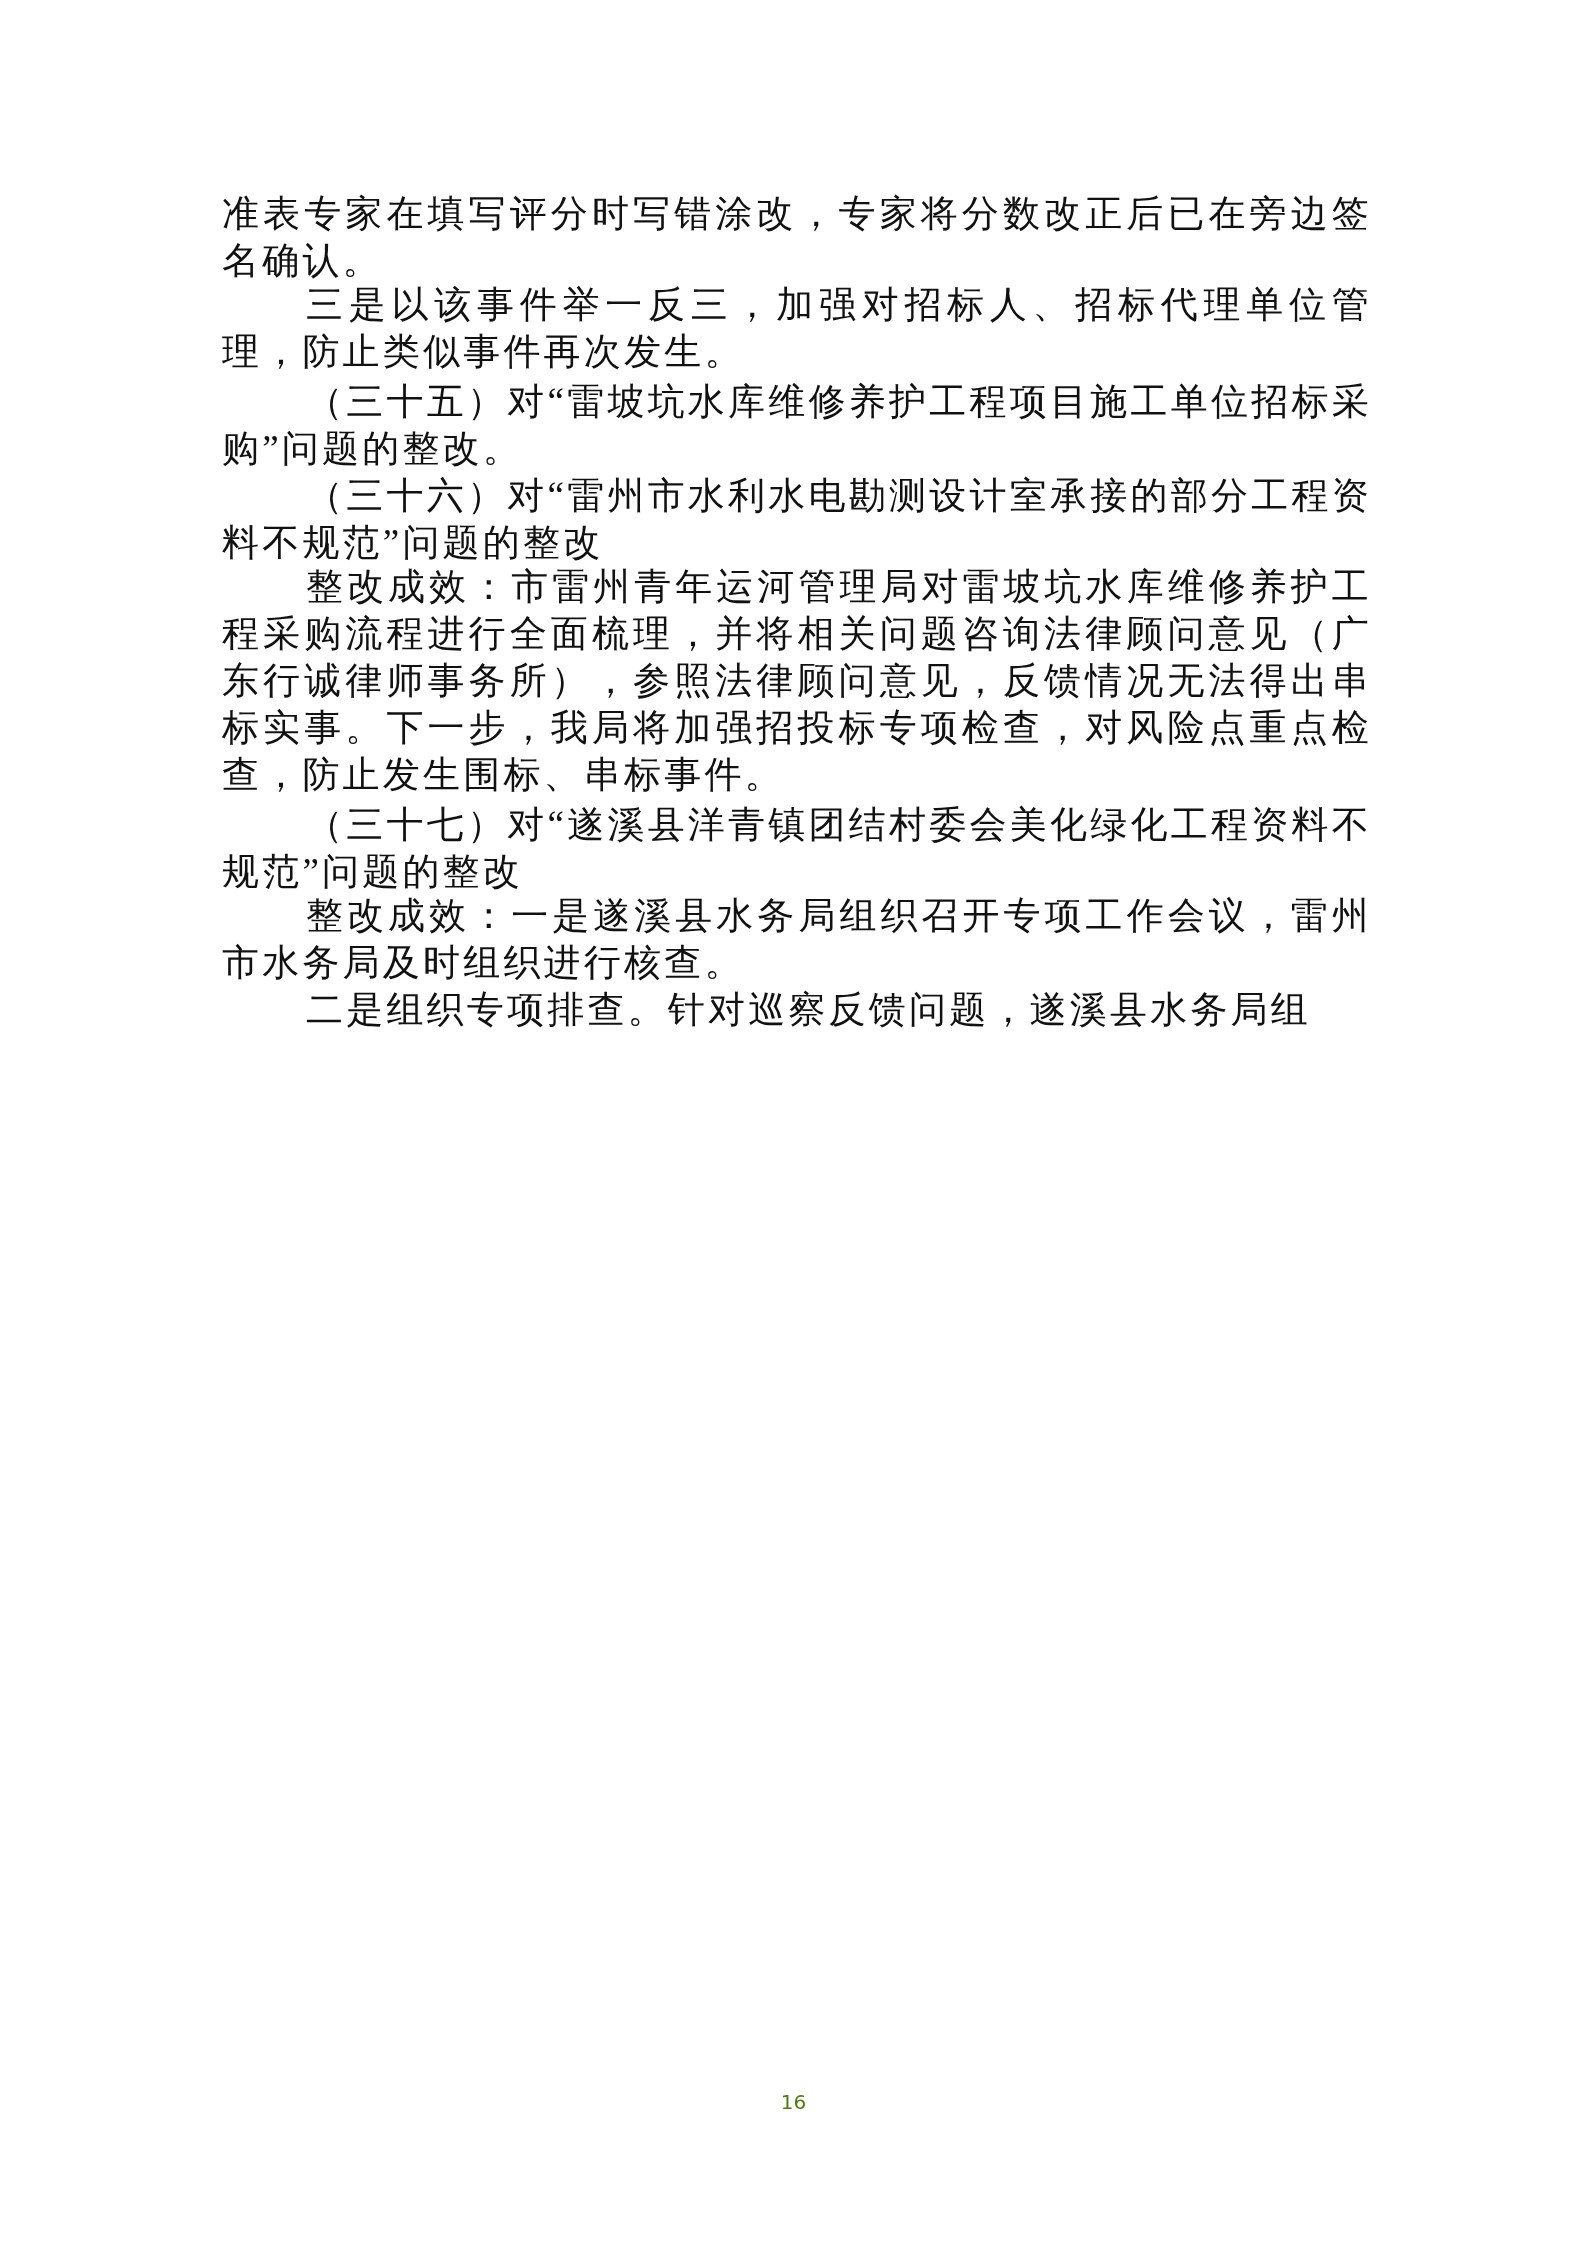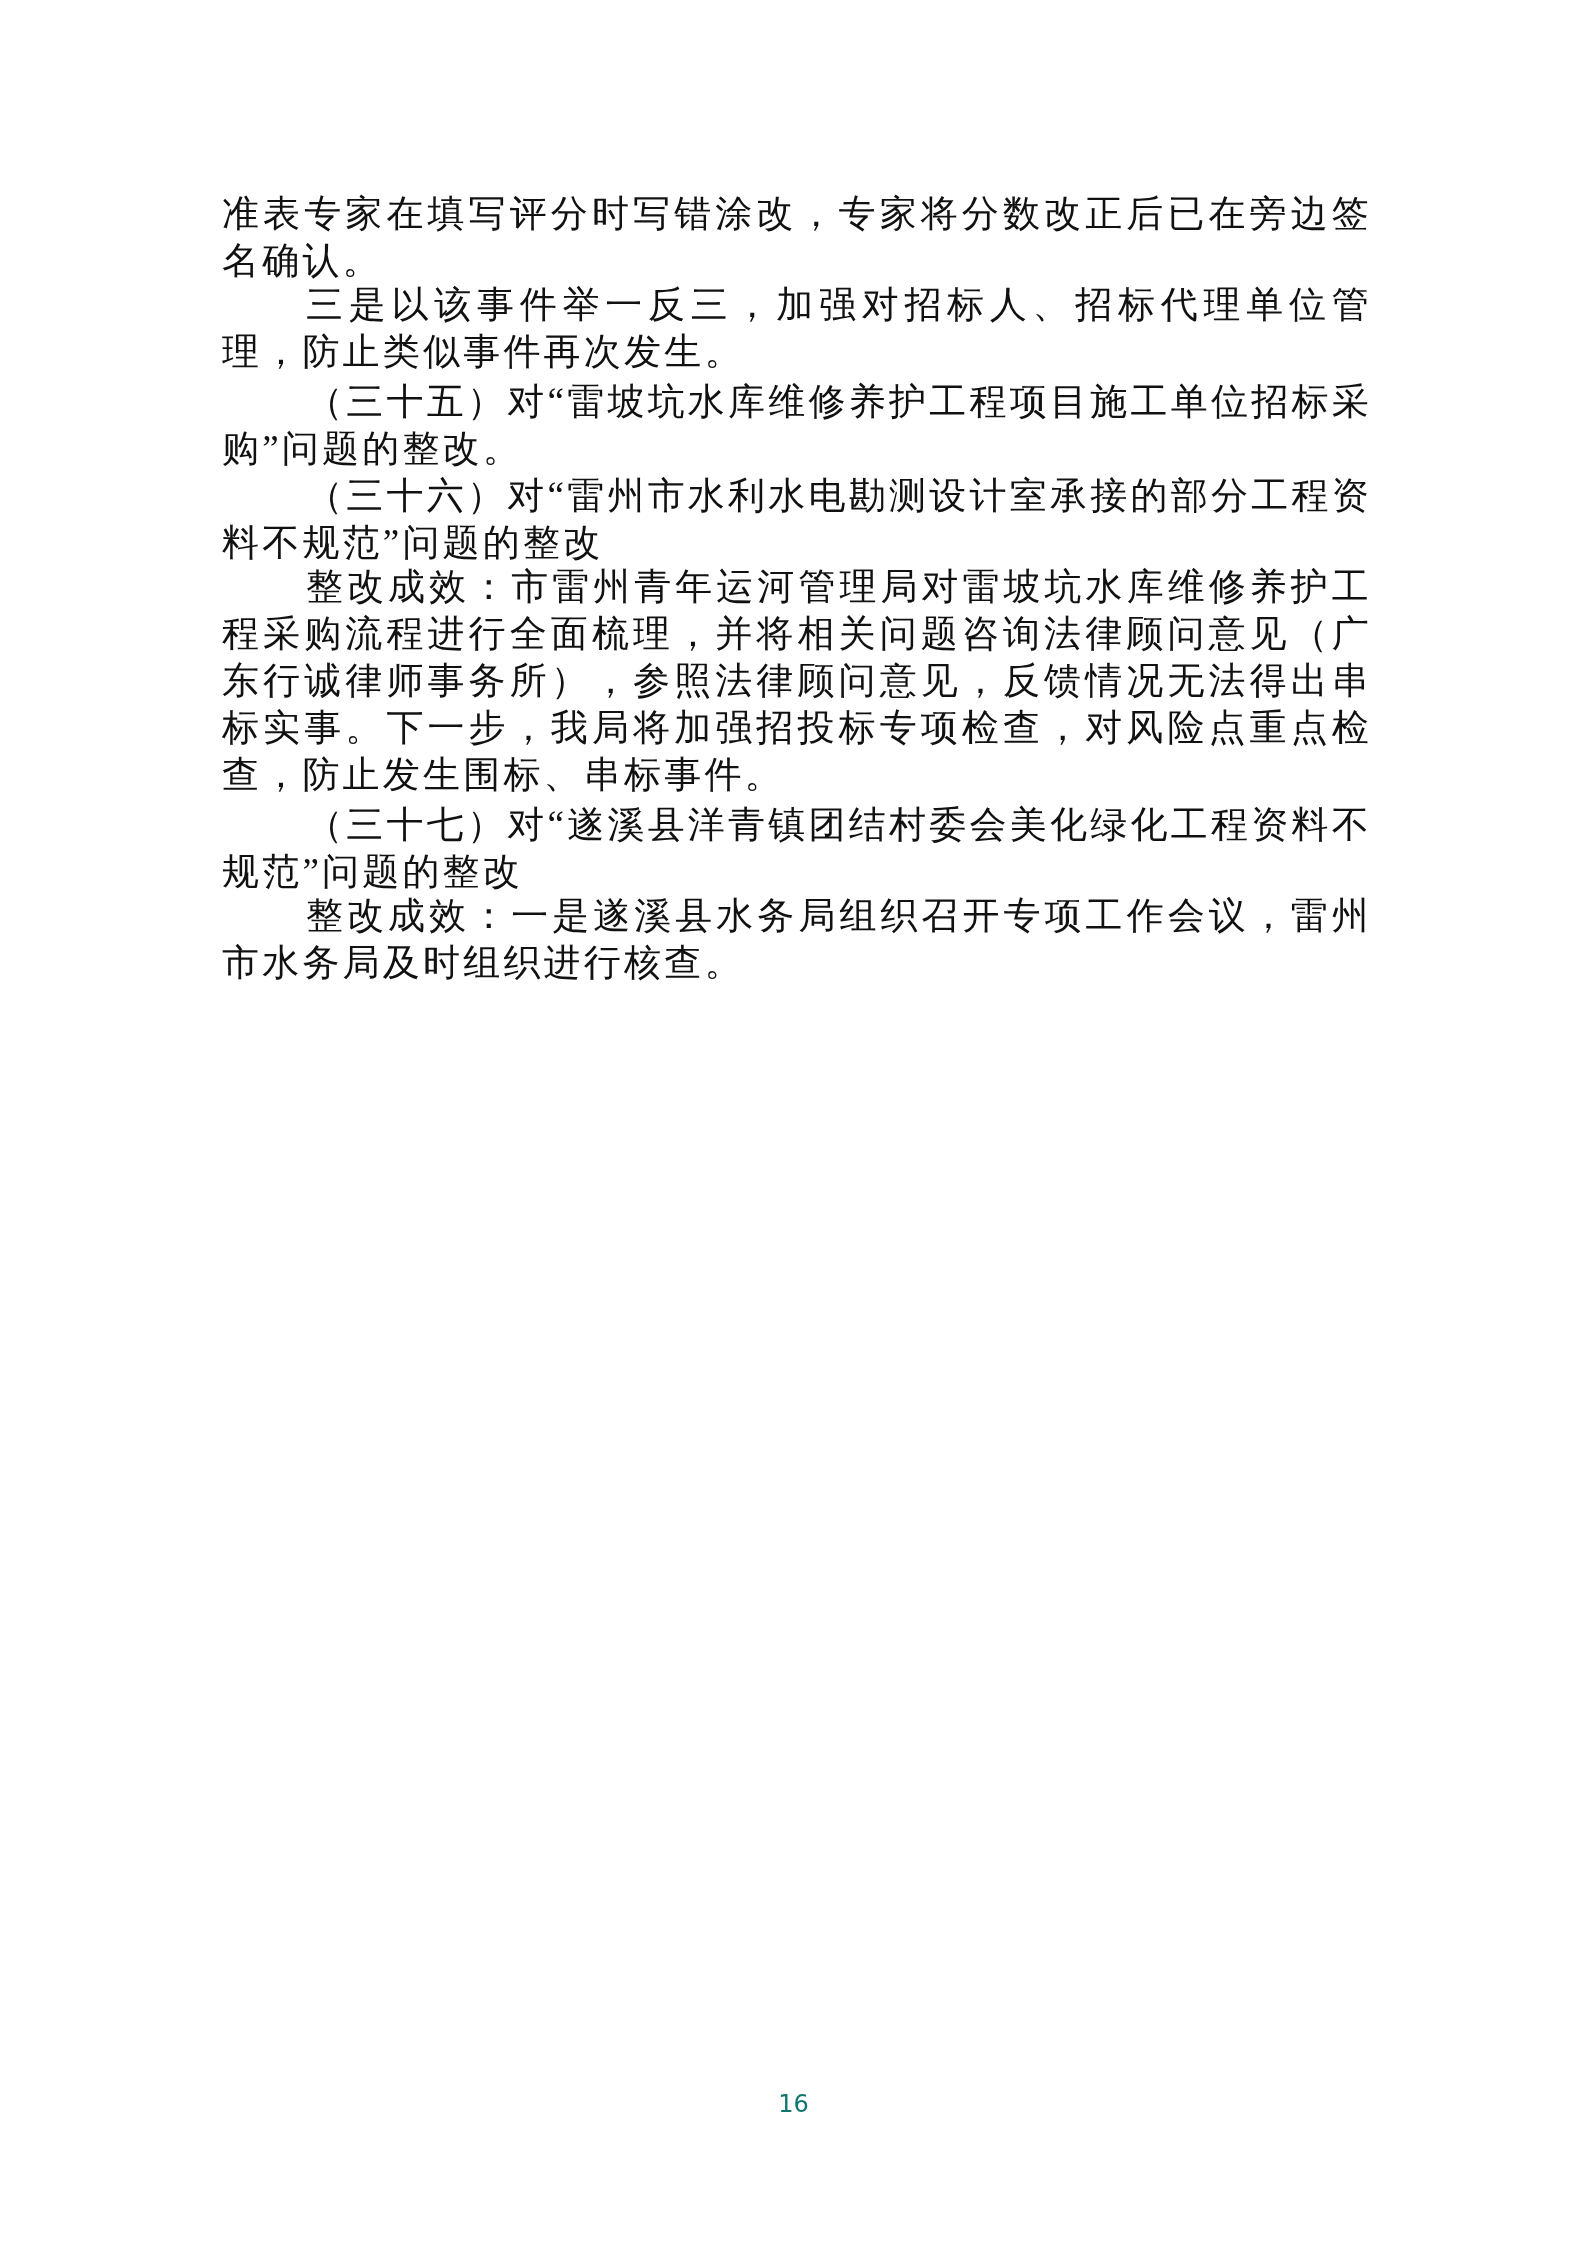--- a/index.html
+++ b/index.html
@@ -22,30 +22,31 @@
   }
   .indent { text-indent: 84px; font-family: Liberation Mono, monospace; }
   .heading { text-indent: 84px; font-family: Liberation Serif, serif; }
   .page-number {
     position: absolute;
     left: 0;
     width: 1587px;
     top: 2090px;
     text-align: center;
     font-family: "DejaVu Sans", "Liberation Sans", sans-serif;
-    font-size: 24px;
-    color: #0f766e;
+    font-size: 20px;
+    color: #4d7c0f;
   }
 </style>
 </head>
 <body>
 
 <div class="page">
   <p class="para">准表专家在填写评分时写错涂改，专家将分数改正后已在旁边签名确认。</p>
   <p class="para indent">三是以该事件举一反三，加强对招标人、招标代理单位管理，防止类似事件再次发生。</p>
   <p class="para heading">（三十五）对“雷坡坑水库维修养护工程项目施工单位招标采购”问题的整改。</p>
   <p class="para heading">（三十六）对“雷州市水利水电勘测设计室承接的部分工程资料不规范”问题的整改</p>
   <p class="para indent">整改成效：市雷州青年运河管理局对雷坡坑水库维修养护工程采购流程进行全面梳理，并将相关问题咨询法律顾问意见（广东行诚律师事务所），参照法律顾问意见，反馈情况无法得出串标实事。下一步，我局将加强招投标专项检查，对风险点重点检查，防止发生围标、串标事件。</p>
   <p class="para heading">（三十七）对“遂溪县洋青镇团结村委会美化绿化工程资料不规范”问题的整改</p>
   <p class="para indent">整改成效：一是遂溪县水务局组织召开专项工作会议，雷州市水务局及时组织进行核查。</p>
+  <p class="para indent">二是组织专项排查。针对巡察反馈问题，遂溪县水务局组</p>
 </div>
 
 <div class="page-number">16</div>
 
 </body></html>

